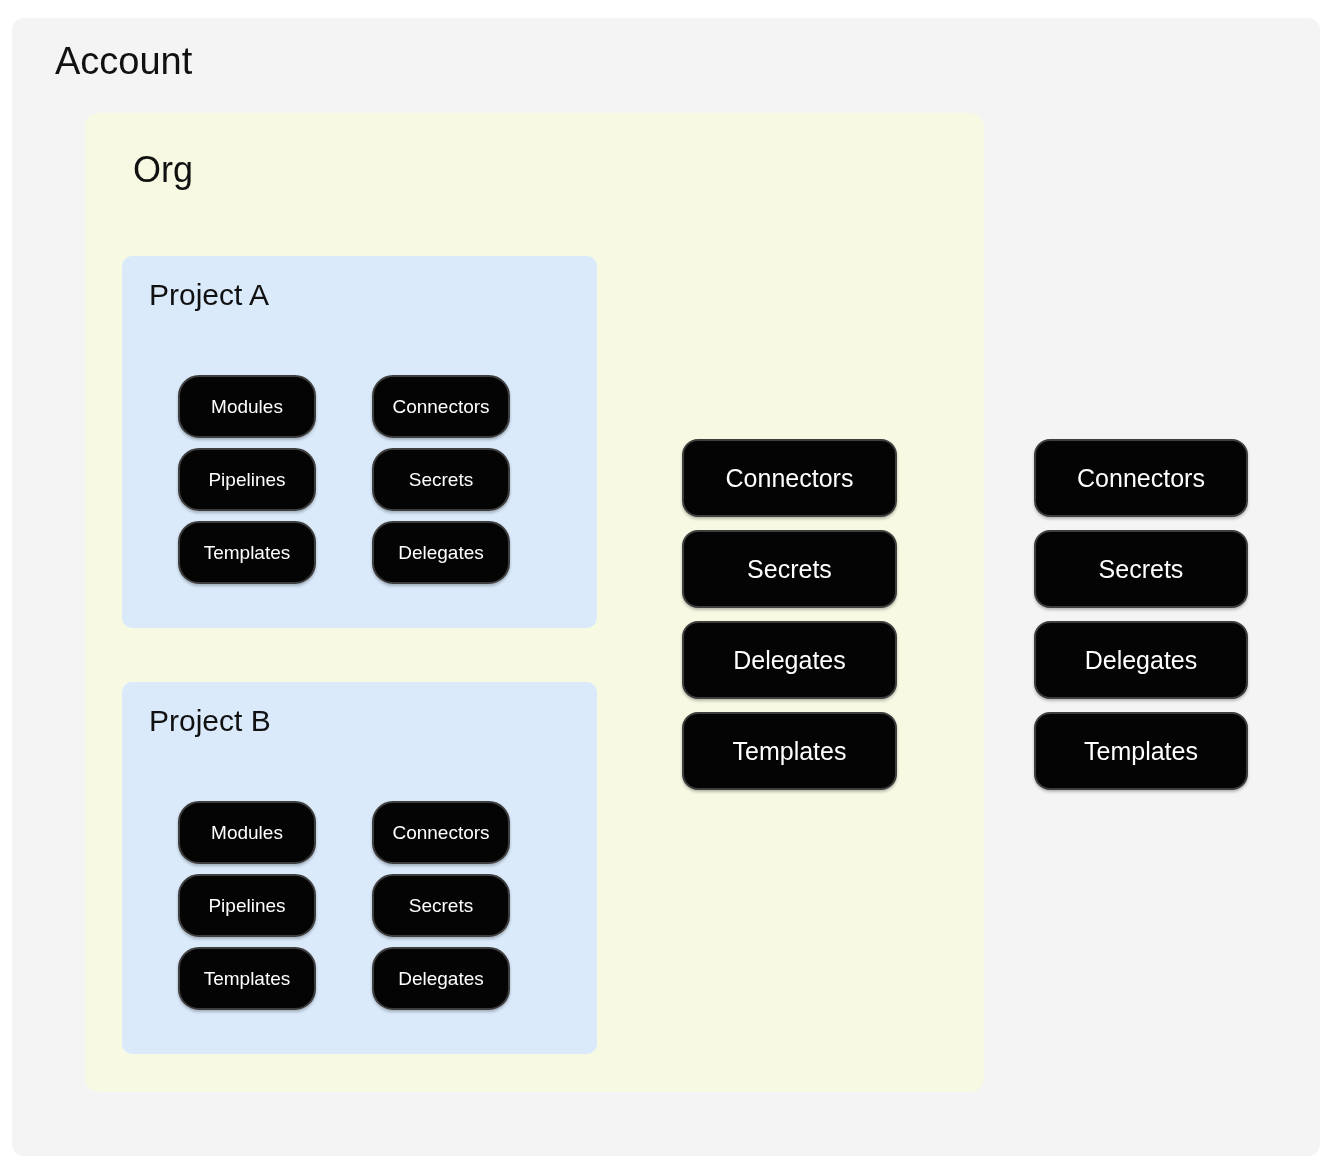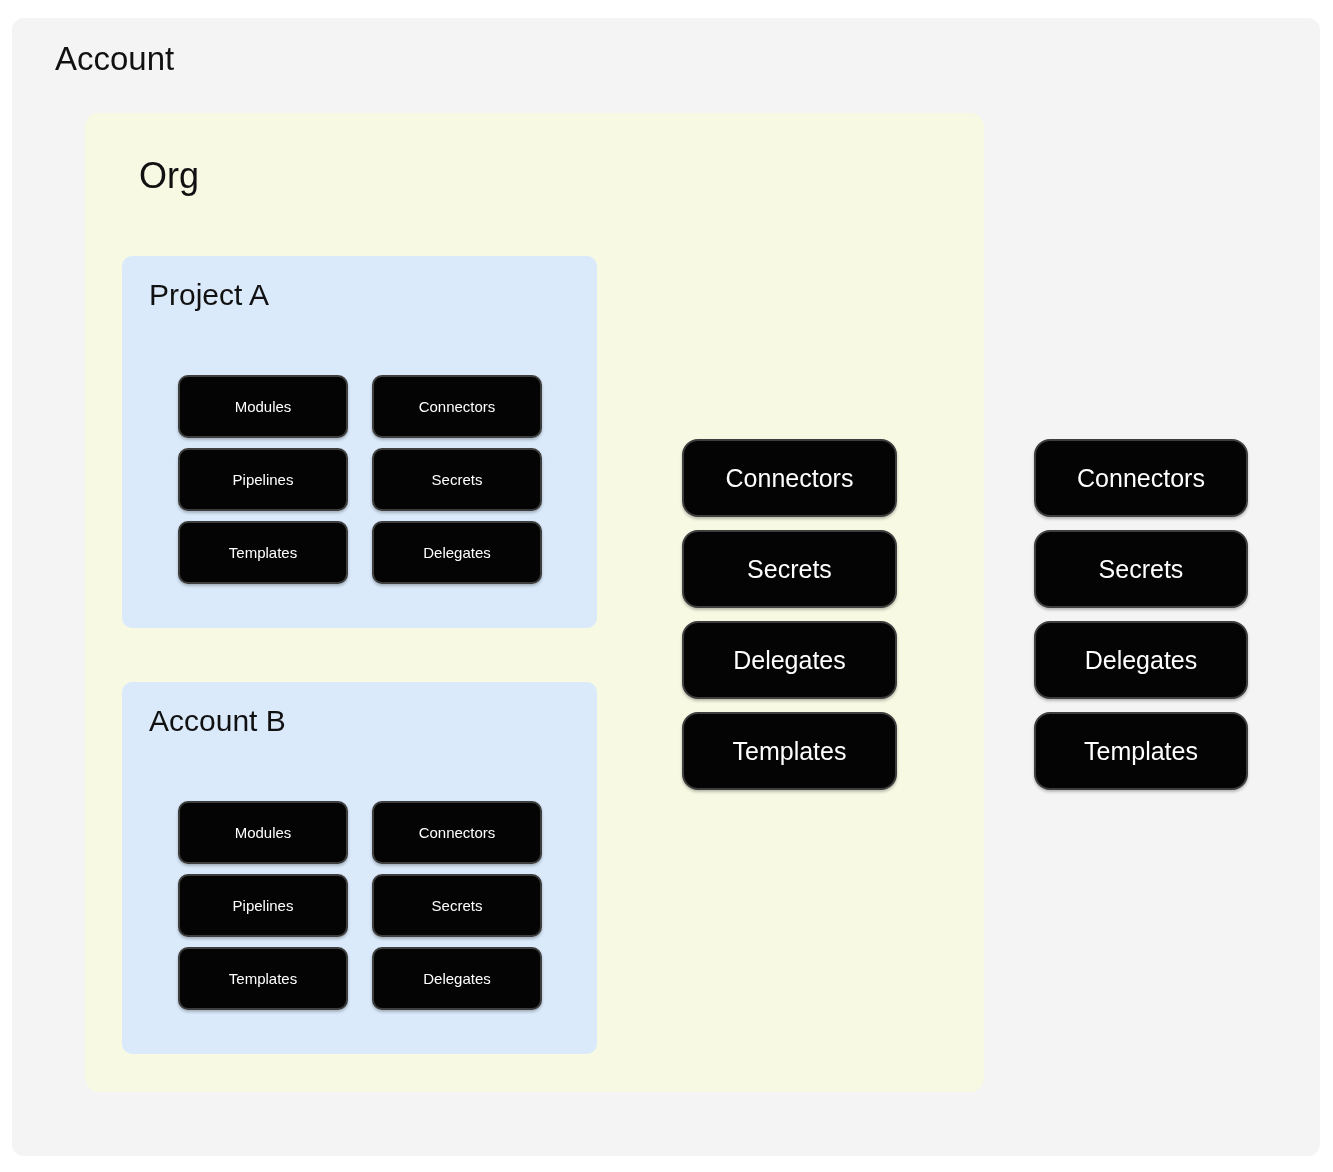--- a/index.html
+++ b/index.html
@@ -29,36 +29,36 @@
     position:absolute;
     left:12px; top:18px;
     width:1308px; height:1138px;
     background:var(--account-bg);
     border-radius:12px;
   }
   .account-title{
     position:absolute;
     left:43px; top:22px;
     margin:0;
-    font-size:33px;
+    font-size:38px;
     font-weight:400;
     color:var(--title-text);
     white-space:nowrap;
   }
   .org{
     position:absolute;
     left:73px; top:95px;
     width:899px; height:979px;
     background:var(--org-bg);
     border-radius:14px;
   }
   .org-title{
     position:absolute;
     left:48px; top:36px;
-    margin:6px;
+    margin:0;
     font-size:36px;
     font-weight:400;
     color:var(--title-text);
     white-space:nowrap;
   }
   .project{
     position:absolute;
     left:37px;
     width:475px; height:372px;
     background:var(--project-bg);
@@ -80,23 +80,23 @@
     border:2px solid var(--pill-border);
     color:var(--pill-text);
     display:flex;
     align-items:center;
     justify-content:center;
     text-align:center;
     box-shadow:0 2px 3px rgba(0,0,0,0.25);
     white-space:nowrap;
   }
   .pill.small{
-    width:170px; height:63px;
-    border-radius:10px;
-    font-size:15px;
+    width:138px; height:63px;
+    border-radius:21px;
+    font-size:19px;
   }
   .pill.large{
     width:215px; height:78px;
     border-radius:16px;
     font-size:25px;
   }
   .pill-grid{
     position:absolute;
     left:56px; top:119px;
     display:grid;
@@ -136,21 +136,21 @@
           <div class="pill small">Modules</div>
           <div class="pill small">Connectors</div>
           <div class="pill small">Pipelines</div>
           <div class="pill small">Secrets</div>
           <div class="pill small">Templates</div>
           <div class="pill small">Delegates</div>
         </div>
       </section>
 
       <section class="project project-b">
-        <h3 class="project-title">Account B</h3>
+        <h3 class="project-title">Project B</h3>
         <div class="pill-grid">
           <div class="pill small">Modules</div>
           <div class="pill small">Connectors</div>
           <div class="pill small">Pipelines</div>
           <div class="pill small">Secrets</div>
           <div class="pill small">Templates</div>
           <div class="pill small">Delegates</div>
         </div>
       </section>
 

